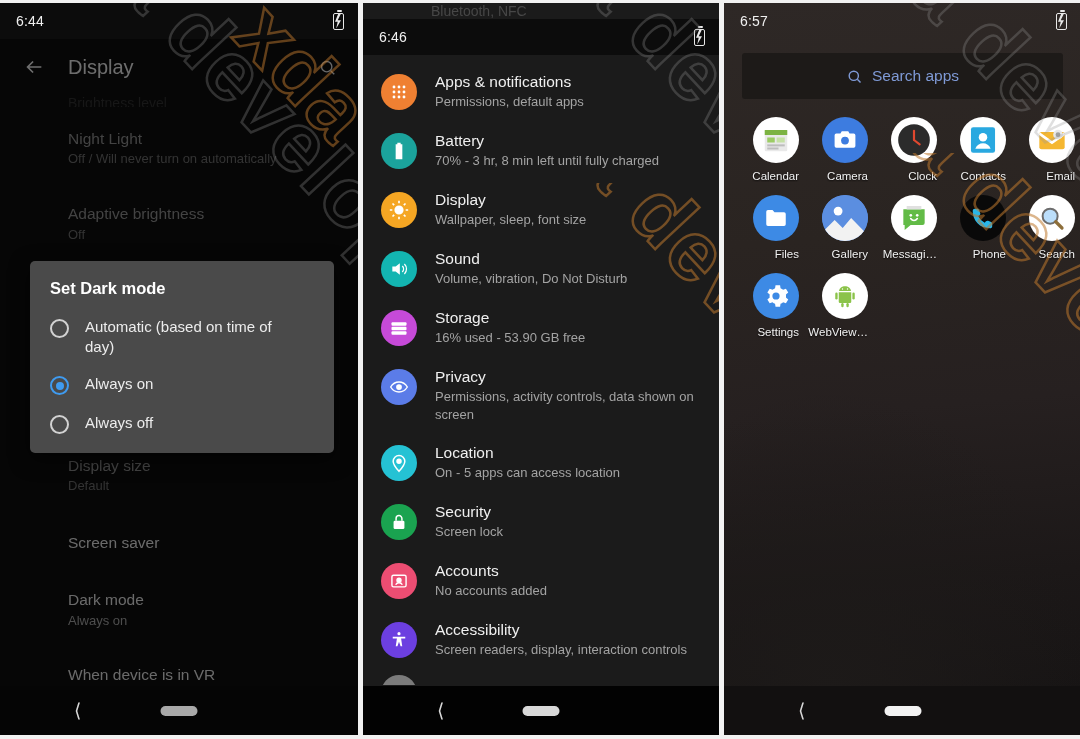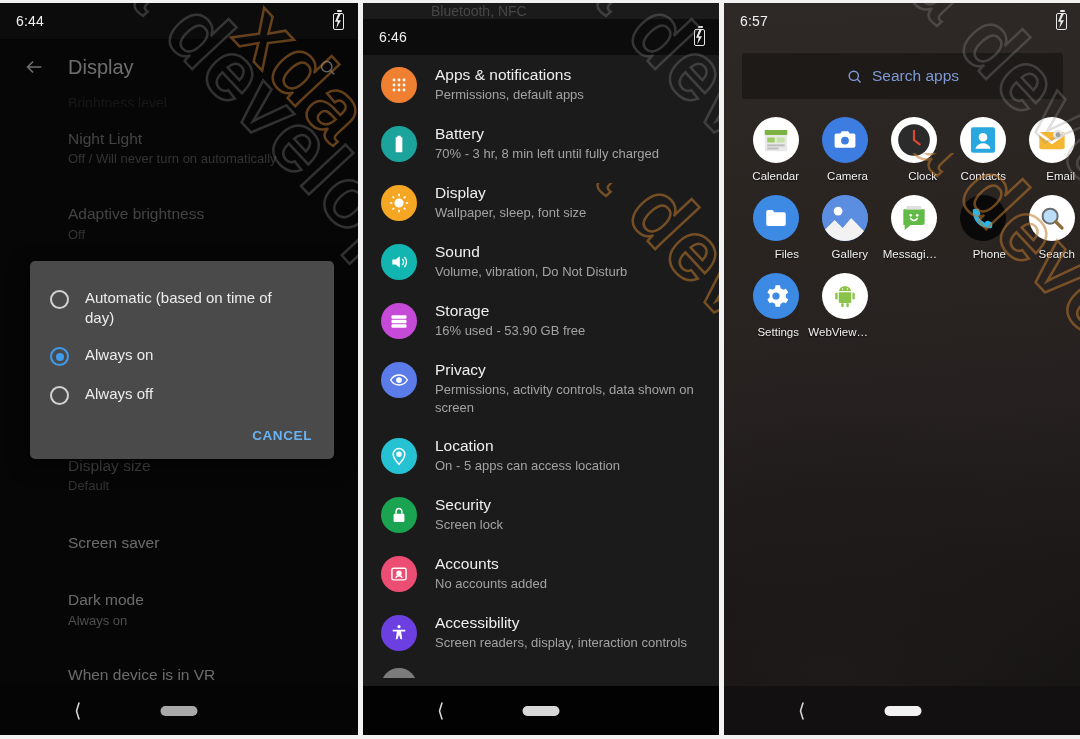--- a/index.html
+++ b/index.html
@@ -180,21 +180,21 @@
     position:absolute;
     left:0; right:0; top:0;
     height:20px;
     padding-left:68px;
     color:#474747;
     font-size:14px;
     overflow:hidden;
     z-index:1;
   }
   .p2 .statusbar { background:#0c0c0c; z-index:20;margin-top:16px; }
-  .slist { padding-top:0; }
+  .slist { padding-top:7px; }
   .sitem {
     display:flex;
     align-items:flex-start;
     padding:10px 22px 10px 18px;
     gap:18px;
   }
   .sicon {
     flex:0 0 auto;
     width:36px; height:36px;
     border-radius:50%;
@@ -369,37 +369,35 @@
       </div>
       <div class="row" style="padding-top:26px">
         <div class="t">When device is in VR</div>
         <div class="s">Reduce blur (recommended)</div>
       </div>
     </div>
 
     <div class="scrim"></div>
 
     <div class="dialog">
+      <h3>Set Dark mode</h3>
 
       <div class="opt">
         <span class="radio"></span>
         <span class="olabel">Automatic (based on time of day)</span>
       </div>
       <div class="opt">
         <span class="radio sel"></span>
         <span class="olabel">Always on</span>
       </div>
       <div class="opt">
         <span class="radio"></span>
         <span class="olabel">Always off</span>
       </div>
 
-      <div class="dlg-actions">
-        <button>CANCEL</button>
-      </div>
     </div>
 
     <div class="wm grey wm1">
       <span>xda developers</span>
     </div>
     <div class="wm wm1b">
       <span>xda developers</span>
     </div>
 
     <div class="navbar">

